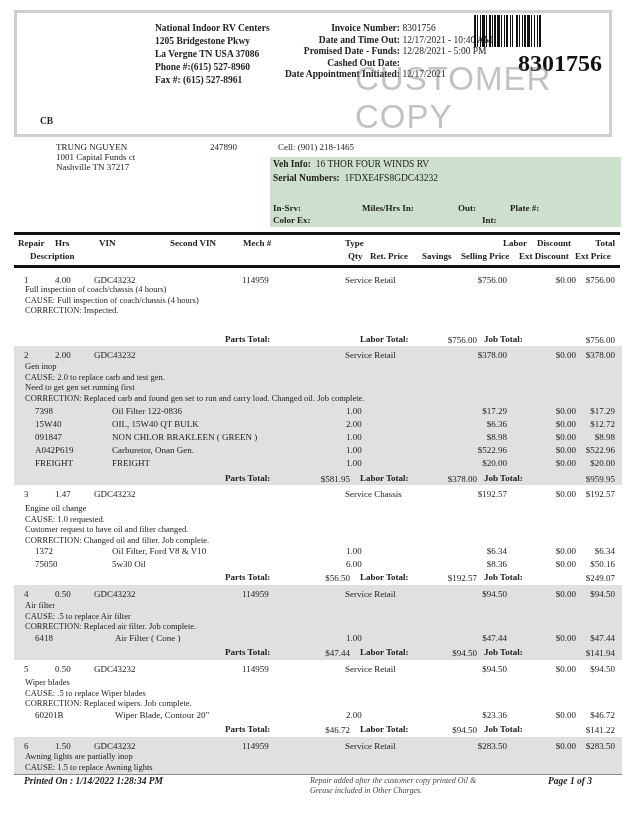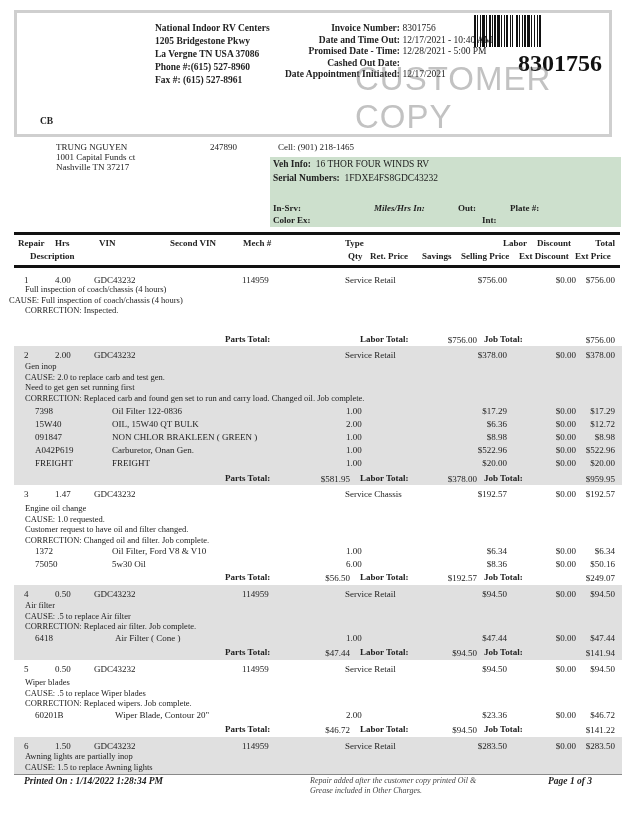--- a/index.html
+++ b/index.html
@@ -25,21 +25,21 @@
   <div>1205 Bridgestone Pkwy</div>
   <div>La Vergne  TN  USA  37086</div>
   <div>Phone #:(615) 527-8960</div>
   <div>Fax #: (615) 527-8961</div>
 </div>
 <div class="abs b" style="left:40px;top:116px;font-size:9.5px;">CB</div>
 
 <div class="abs" style="left:270px;top:23px;line-height:11.6px;font-size:9.5px;">
   <div><span class="lbl" style="width:130px">Invoice Number:</span> <span>8301756</span></div>
   <div><span class="lbl" style="width:130px">Date and Time Out:</span> <span>12/17/2021 - 10:40 AM</span></div>
-  <div><span class="lbl" style="width:130px">Promised Date - Time:</span> <span>12/28/2021 - 5:00 PM</span></div>
+  <div><span class="lbl" style="width:130px">Promised Date - Funds:</span> <span>12/28/2021 - 5:00 PM</span></div>
   <div><span class="lbl" style="width:130px">Cashed Out Date:</span> <span></span></div>
   <div><span class="lbl" style="width:130px">Date Appointment Initiated:</span> <span>12/17/2021</span></div>
 </div>
 
 <div class="abs" style="left:473px;top:15px;width:88px;height:32px;">
   <svg width="88" height="32" id="barcode-svg">
       <rect x="1" y="0" width="2" height="32" fill="#111"></rect>
       <rect x="4" y="0" width="1" height="32" fill="#111"></rect>
       <rect x="7" y="0" width="1" height="32" fill="#111"></rect>
       <rect x="9" y="0" width="3" height="32" fill="#111"></rect>
@@ -72,21 +72,21 @@
   <div>1001 Capital Funds ct</div>
   <div>Nashville  TN   37217</div>
 </div>
 <div class="abs" style="left:210px;top:142px;">247890</div>
 <div class="abs" style="left:278px;top:142px;">Cell: (901) 218-1465</div>
 
 <div class="green"></div>
 <div class="abs" style="left:273px;top:159px;font-size:9.5px;"><span class="b">Veh Info:</span>&nbsp; <span>16 THOR FOUR WINDS RV</span></div>
 <div class="abs" style="left:273px;top:173px;font-size:9.5px;"><span class="b">Serial Numbers:</span>&nbsp; <span>1FDXE4FS8GDC43232</span></div>
 <div class="abs b" style="left:273px;top:203px;">In-Srv:</div>
-<div class="abs b" style="left:374px;top:203px;font-style:italic;">Miles/Hrs In:</div>
+<div class="abs b" style="left:362px;top:203px;">Miles/Hrs In:</div>
 <div class="abs b" style="left:458px;top:203px;">Out:</div>
 <div class="abs b" style="left:510px;top:203px;">Plate #:</div>
 <div class="abs b" style="left:273px;top:215px;">Color  Ex:</div>
 <div class="abs b" style="left:444px;top:215px;margin-left:38px;">Int:</div>
 
 <div class="thick" style="top:232px;width:606px;"></div>
 <div class="abs b" style="left:18px;top:238px;">Repair</div>
 <div class="abs b" style="left:55px;top:238px;">Hrs</div>
 <div class="abs b" style="left:99px;top:238px;font-family:Liberation Serif, serif;">VIN</div>
 <div class="abs b" style="left:170px;top:238px;">Second VIN</div>
@@ -107,21 +107,21 @@
 <div id="repairs">
     <div class="abs" style="left:24px;top:275px;">1</div>
     <div class="abs" style="left:55px;top:275px;">4.00</div>
     <div class="abs" style="left:94px;top:275px;">GDC43232</div>
     <div class="abs" style="left:242px;top:275px;">114959</div>
     <div class="abs" style="left:345px;top:275px;">Service Retail</div>
     <div class="abs r" style="right:130px;top:275px;">$756.00</div>
     <div class="abs r" style="right:61px;top:275px;">$0.00</div>
     <div class="abs r" style="right:22px;top:275px;">$756.00</div>
     <div class="abs" style="left:25px;top:284px;font-size:8.5px;">Full inspection of coach/chassis  (4 hours)</div>
-    <div class="abs" style="left:9px;top:294.5px;font-size:8.5px;">CAUSE: Full inspection of coach/chassis  (4 hours)</div>
+    <div class="abs" style="left:25px;top:294.5px;font-size:8.5px;">CAUSE: Full inspection of coach/chassis  (4 hours)</div>
     <div class="abs" style="left:25px;top:305px;font-size:8.5px;">CORRECTION: Inspected.</div>
     <div class="abs b" style="left:225px;top:334px;">Parts Total:</div>
     <div class="abs r" style="right:287px;top:335px;"></div>
     <div class="abs b" style="left:360px;top:334px;">Labor Total:</div>
     <div class="abs r" style="right:160px;top:335px;">$756.00</div>
     <div class="abs b" style="left:484px;top:334px;">Job Total:</div>
     <div class="abs r" style="right:22px;top:335px;">$756.00</div>
     <div class="shade" style="top:346px;height:139px;"></div>
     <div class="abs" style="left:24px;top:350px;">2</div>
     <div class="abs" style="left:55px;top:350px;">2.00</div>

